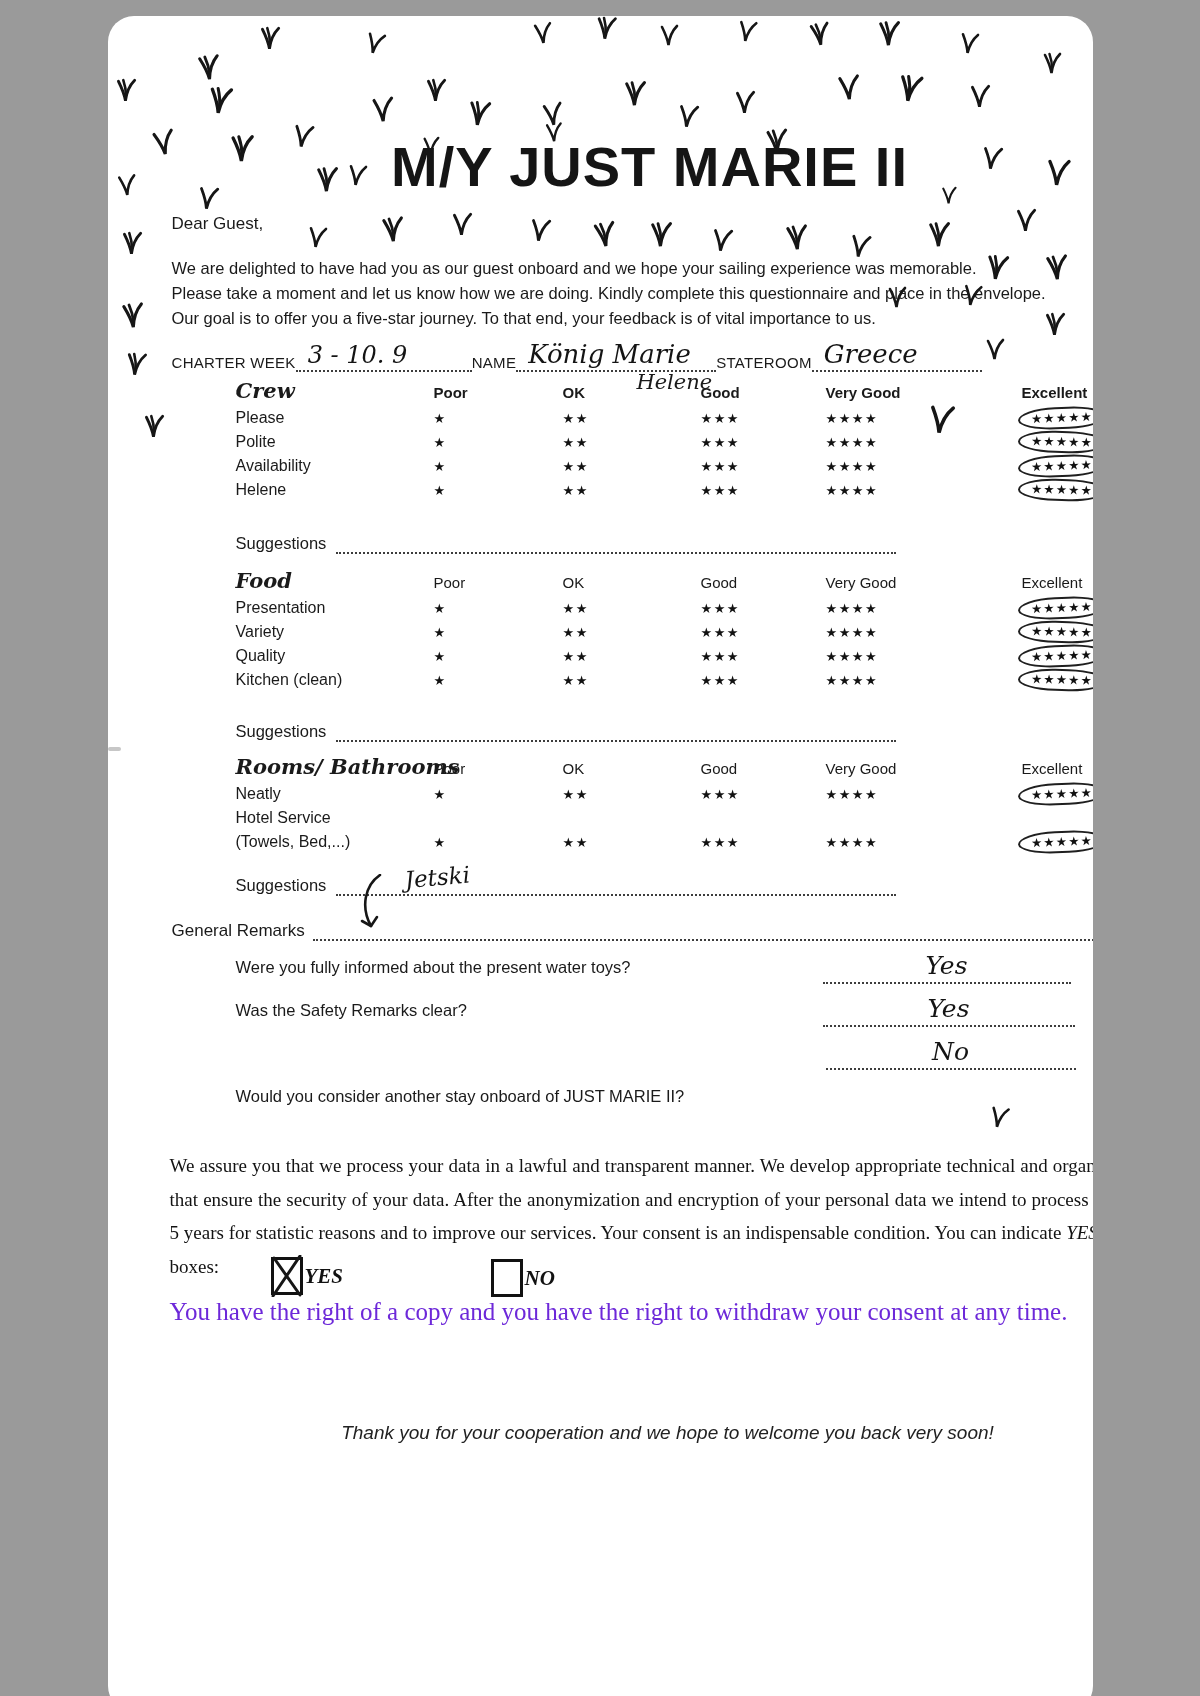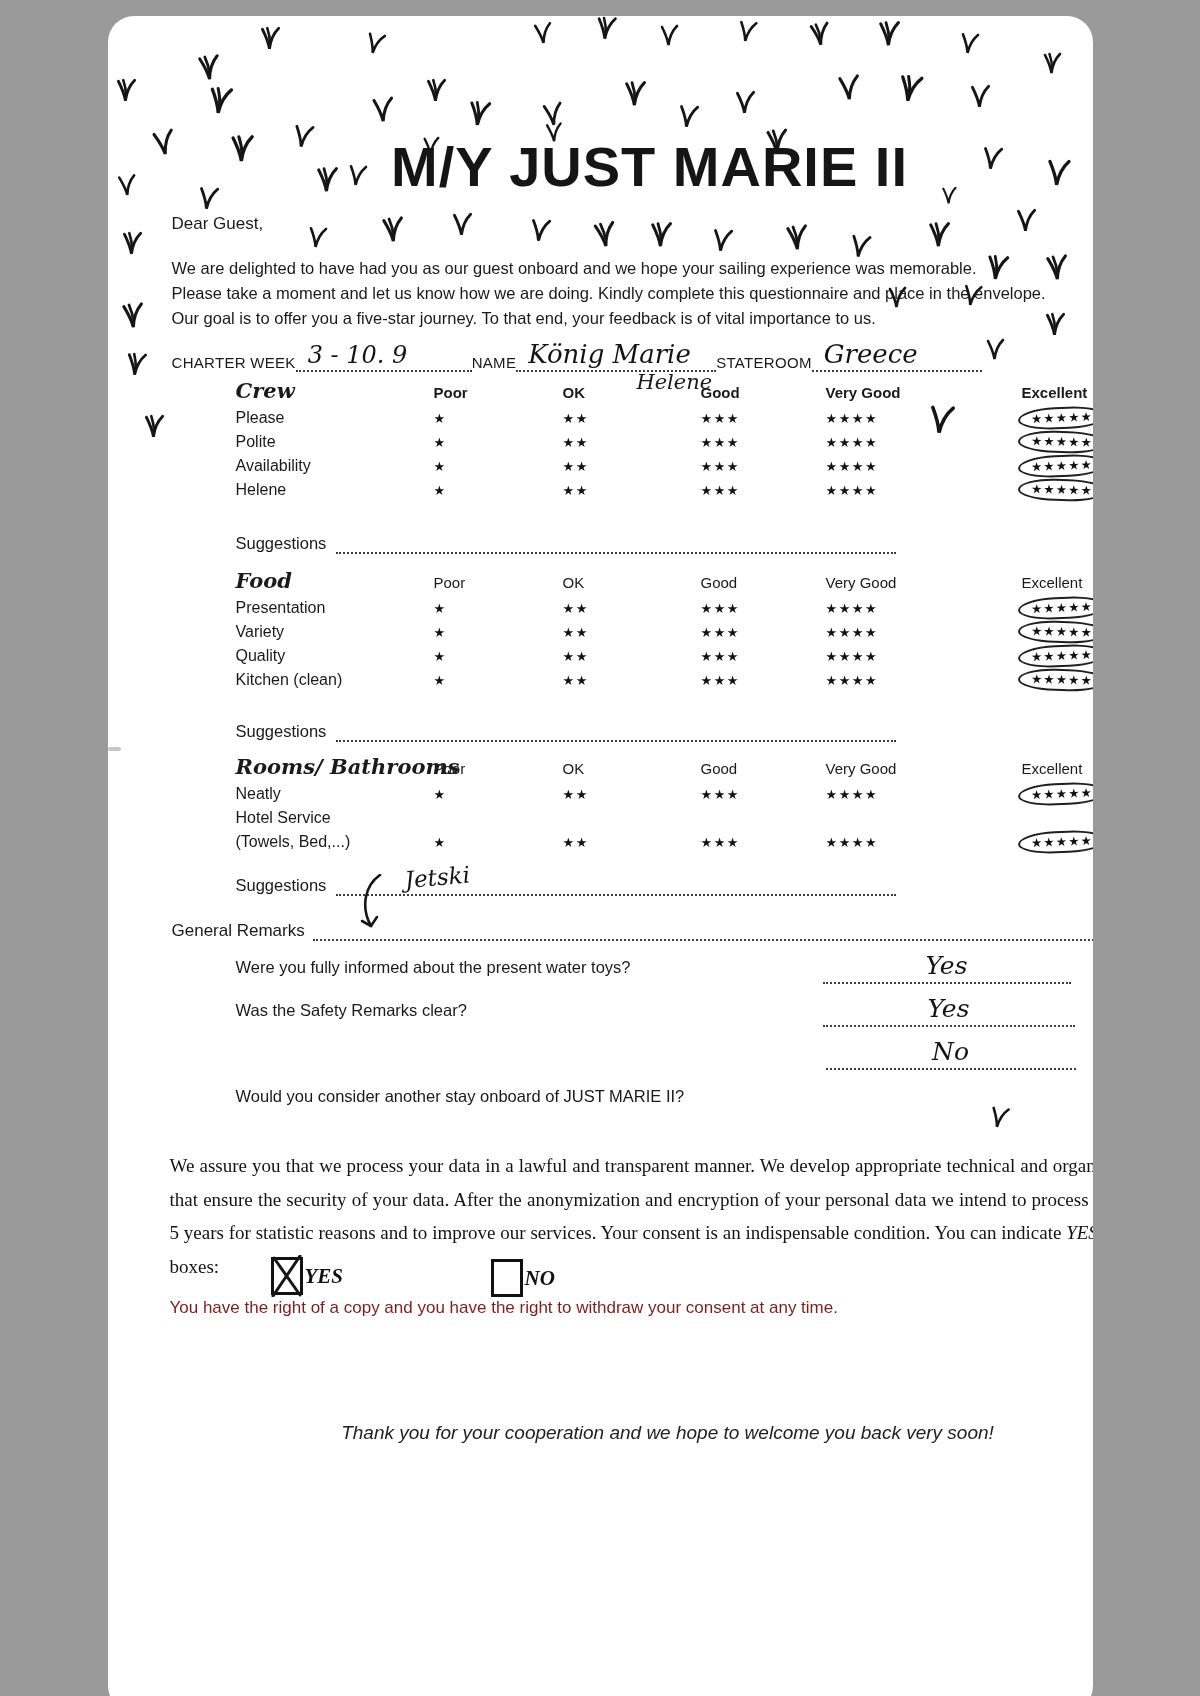--- a/index.html
+++ b/index.html
@@ -53,21 +53,21 @@
   
   .legal{position:absolute;top:1114px;left:62px;width:1078px;
          font-family:"Liberation Serif",serif;font-size:19px;line-height:33.5px;
          text-align:justify;color:#131313;}
   .legal .it{font-style:italic;}
   
   .cbox{position:absolute;width:26px;height:32px;border:3px solid #111;}
   .cbox .check-x{display:none;position:absolute;inset:-5px;}
   .cbox.checked .check-x{display:block;}
   .cbox-label{position:absolute;font-family:"Liberation Serif",serif;font-style:italic;font-weight:700;font-size:21px;color:#111;}
-  .rights{position:absolute;top:1282px;left:62px;font-family:Liberation Sans, sans-serif;font-size:17px;color:#7f1d1d;}
+  .rights{position:absolute;top:1282px;left:62px;font-family:Liberation Serif, serif;font-size:25px;color:#6d28d9;}
   .footer{position:absolute;top:1406px;left:0;width:1120px;text-align:center;
           font-style:italic;font-size:19px;color:#222;}
   
   .corner-arrow{position:absolute;left:1176px;top:-4px;}
   .bottom-bar{position:absolute;left:90px;right:0;bottom:0;height:6px;background:#060606;}
   .left-smudge{position:absolute;left:0;top:731px;width:13px;height:4px;background:#c7c7c7;border-radius:2px;}
 </style>
 </head>
 <body>
 

